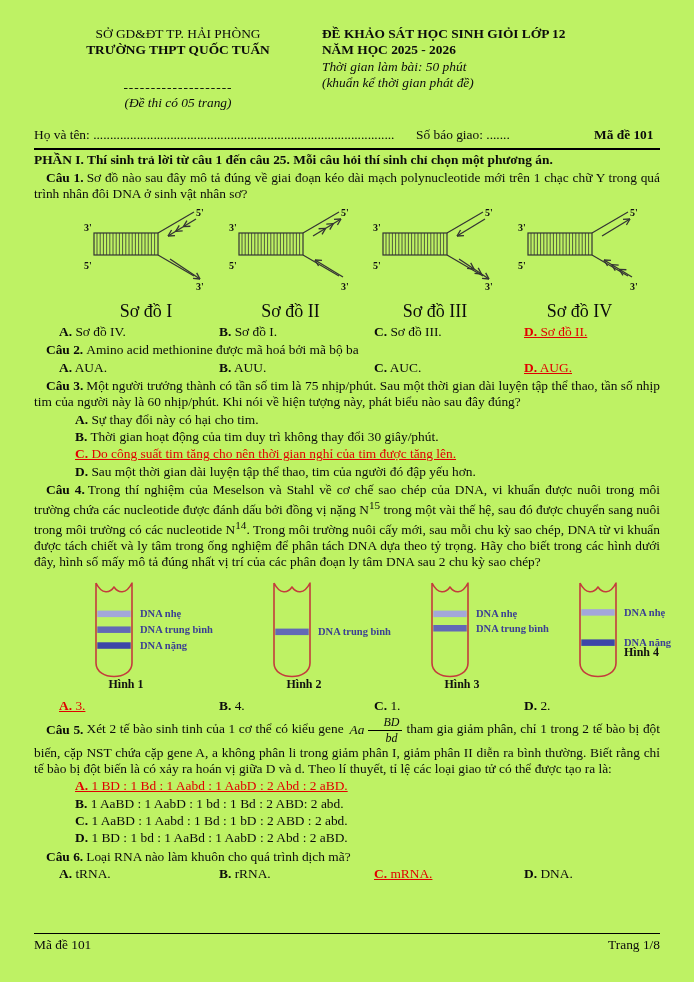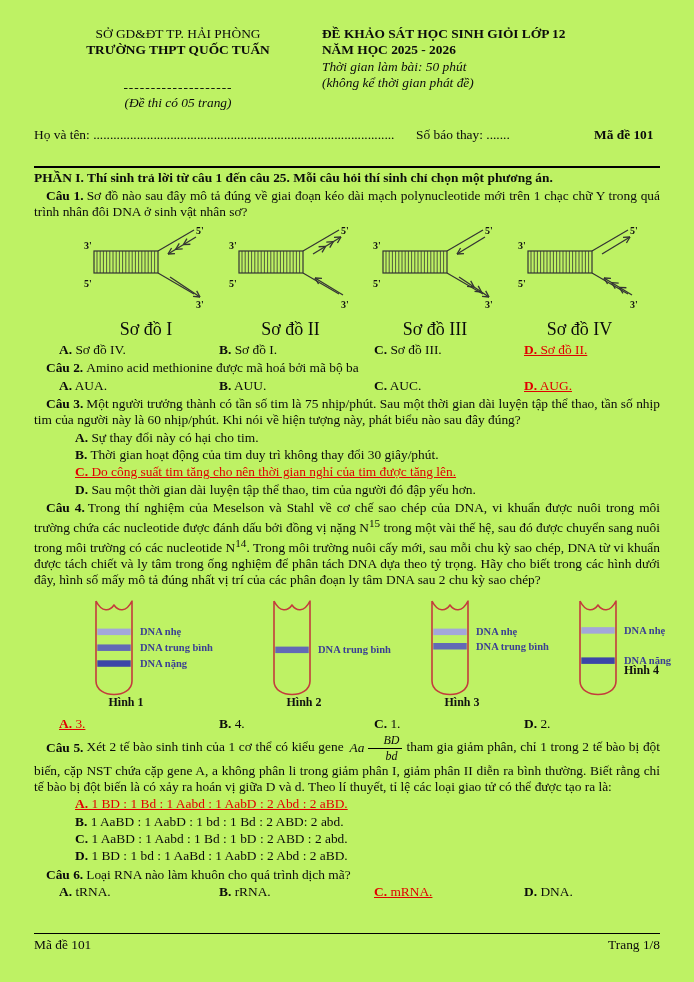--- a/index.html
+++ b/index.html
@@ -9,21 +9,21 @@
     font-size:13.4px;line-height:1.22;color:#0b0b0b;
     padding:26px 34px 0 34px;box-sizing:border-box;overflow:hidden;
   }
   
   .hdr{display:flex;}
   .hdr-left{width:46%;text-align:center;}
   .hdr-right{width:54%;}
   .hdr .b{font-weight:bold;}
   .hdr .i{font-style:italic;}
   .hdr-sep{margin-top:20px;letter-spacing:1px;}
-  .info-row{display:flex;margin-top:16px;border-bottom:2.6px solid #000;padding-bottom:22px;align-items:baseline;}
+  .info-row{display:flex;margin-top:16px;border-bottom:2.6px solid #000;padding-bottom:4px;align-items:baseline;}
   .info-name{width:382px;white-space:nowrap;overflow:hidden;}
   .info-sbd{width:178px;white-space:nowrap;}
   .info-code{font-weight:bold;}
   .part-head{font-weight:bold;margin-top:2px;}
   
   p.q{margin:2px 0 0 0;text-indent:12px;text-align:justify;}
   .qlabel{font-weight:bold;margin-right:3px;}
   .optrow{display:grid;grid-template-columns:160px 155px 150px auto;margin-left:25px;margin-top:1px;}
   .optstack{margin-left:41px;}
   .optstack .opt{display:block;margin-top:1px;}
@@ -53,27 +53,27 @@
     <div class="hdr-left">
       <div>SỞ GD&amp;ĐT TP. HẢI PHÒNG</div>
       <div class="b">TRƯỜNG THPT QUỐC TUẤN</div>
       <div class="hdr-sep">--------------------</div>
       <div class="i">(Đề thi có 05 trang)</div>
     </div>
     <div class="hdr-right">
       <div class="b">ĐỀ KHẢO SÁT HỌC SINH GIỎI LỚP 12</div>
       <div class="b">NĂM HỌC 2025 - 2026</div>
       <div class="i">Thời gian làm bài: 50 phút</div>
-      <div class="i">(không kể thời gian phát đề)</div>
+      <div class="i">(khuẩn kể thời gian phát đề)</div>
     </div>
   </div>
 
   <div class="info-row">
     <span class="info-name"><span>Họ và tên:</span> <span>..........................................................................................</span></span>
-    <span class="info-sbd"><span>Số báo thay:</span> <span>.......</span></span>
+    <span class="info-sbd"><span>Số báo giao:</span> <span>.......</span></span>
     <span class="info-code">Mã đề 101</span>
   </div>
 
   <div class="part-head">PHẦN I. Thí sinh trả lời từ câu 1 đến câu 25. Mỗi câu hỏi thí sinh chỉ chọn một phương án.</div>
 
   <p class="q"><b class="qlabel">Câu 1.</b><span>Sơ đồ nào sau đây mô tả đúng về giai đoạn kéo dài mạch polynucleotide mới trên 1 chạc chữ Y trong quá trình nhân đôi DNA ở sinh vật nhân sơ?</span></p>
 
   <div class="scheme-row">
       <div class="scheme-cell"><svg width="140" height="92" viewBox="0 0 140 92">
           <rect x="12" y="26" width="64" height="22" fill="none" stroke="#333333" stroke-width="1.2"></rect>

